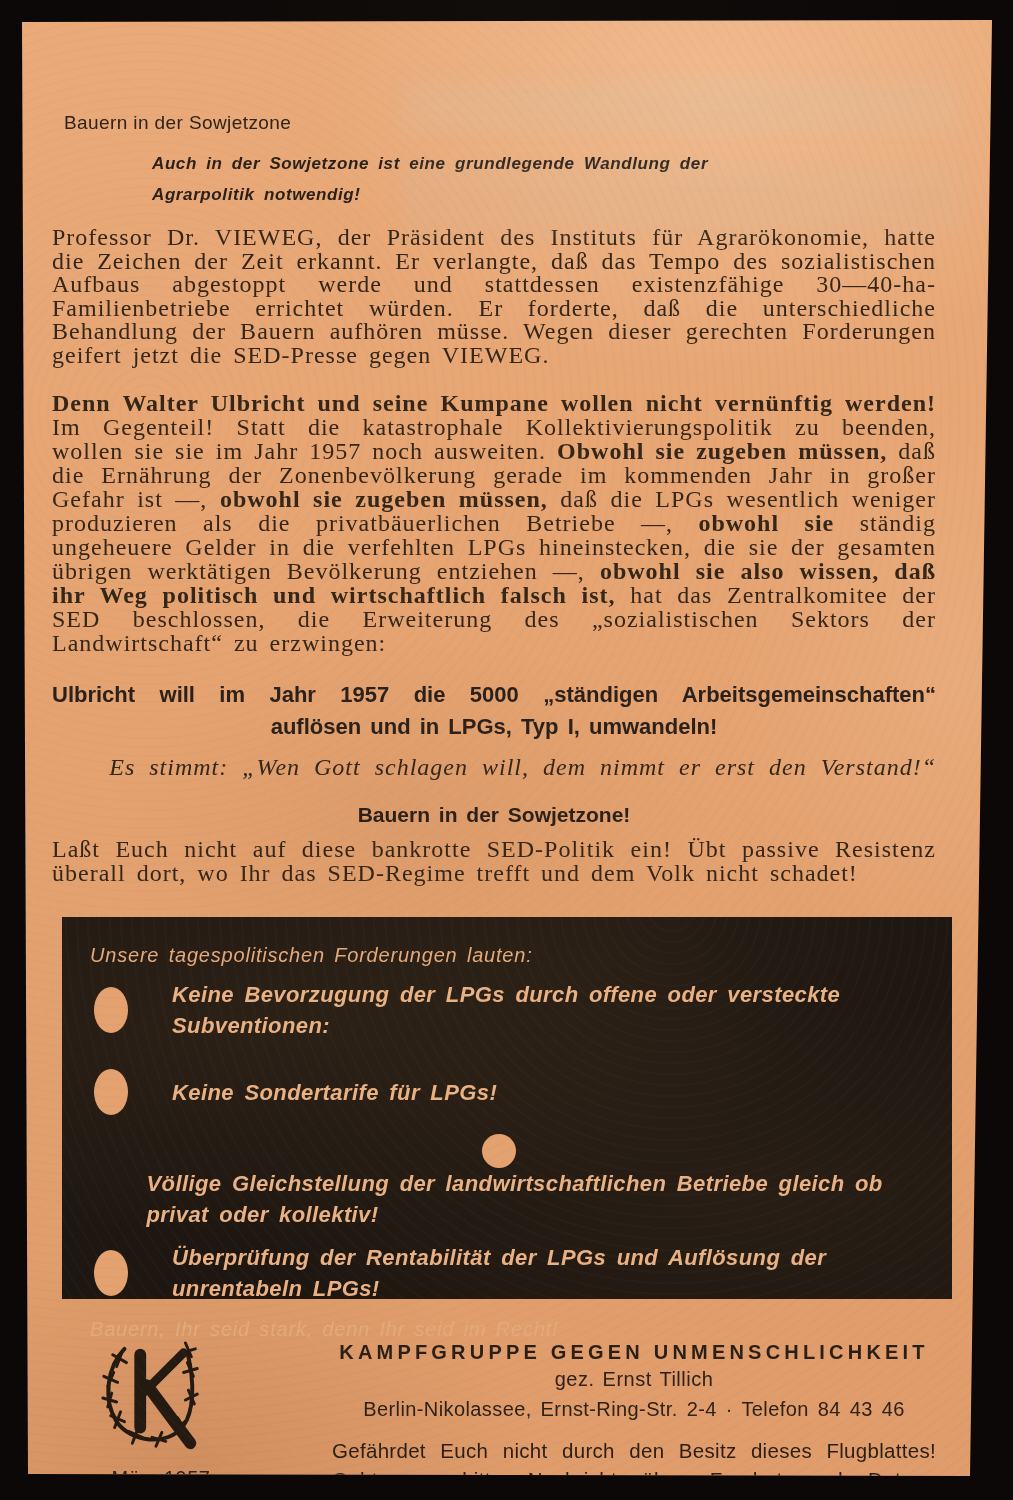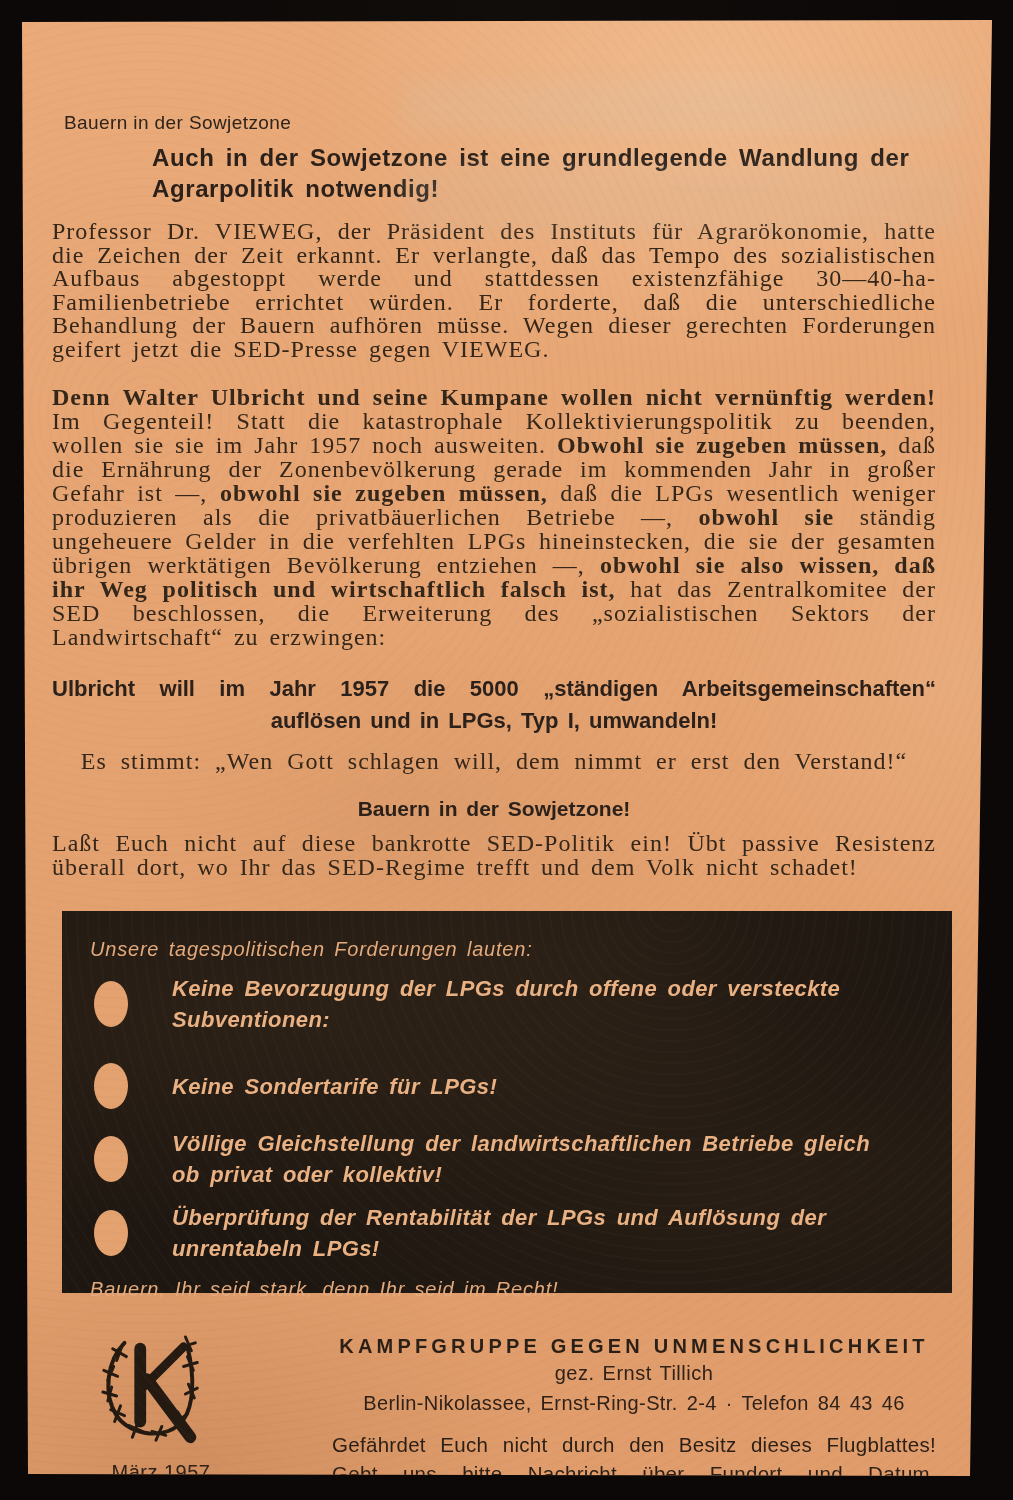--- a/index.html
+++ b/index.html
@@ -32,49 +32,49 @@
   }
   .ghost{ 
     position:absolute;left:380px;top:24px;width:560px;height:210px;
     background:linear-gradient(180deg,
       transparent 0 14%, rgba(208,198,178,.55) 20% 40%,
       transparent 45% 54%, rgba(202,190,170,.48) 60% 88%, transparent 93%);
     filter:blur(9px);opacity:.30;pointer-events:none;
   }
   
   .kicker{font-weight:normal;font-size:19px;line-height:22px;letter-spacing:.4px;color:#2e231a;margin-left:12px;}
-  .headline{margin-top:8px;padding-left:100px;font-weight:bold;
-    font-size:24px;line-height:31px;letter-spacing:.6px;word-spacing:4px;color:#2b211a;}
+  .headline{margin-top:14px;padding-left:100px;font-weight:bold;font-style:italic;
+    font-size:17px;line-height:31px;letter-spacing:.6px;word-spacing:4px;color:#2b211a;}
   .serif{font-family:"Liberation Serif",serif;font-size:24px;line-height:24px;
     letter-spacing:1px;word-spacing:4px;text-align:justify;color:#342619;}
   .p1{margin-top:16px;line-height:23.5px;}
   .p2{margin-top:6px;}
   .b{font-weight:bold;}
   .claim{margin-top:8px;font-weight:bold;font-size:22px;line-height:32px;color:#2b211a;word-spacing:3px;}
   .claim .l1{text-align:justify;text-align-last:justify;}
   .claim .l2{text-align:center;}
-  .quote{margin-top:12px;word-spacing:7px;text-align:center;}
+  .quote{margin-top:12px;word-spacing:7px;text-align:right;font-style:italic;}
   .appeal{margin-top:8px;text-align:center;font-weight:bold;font-size:21px;line-height:24px;color:#2b211a;word-spacing:3px;}
   .p3{margin-top:10px;}
   
   .box{
     margin:32px -16px 0 10px;height:382px;box-sizing:border-box;
     padding:26px 48px 0 28px;
     background:
       radial-gradient(ellipse at 22% 28%, rgba(100,72,45,.20), transparent 55%),
       radial-gradient(ellipse at 78% 72%, rgba(92,66,40,.16), transparent 52%),
       radial-gradient(ellipse at 60% 10%, rgba(120,85,50,.10), transparent 45%),
       #1e1711;
     color:#e9b07e;
   }
   .box-intro,.box-outro{font-style:italic;font-size:20px;line-height:24px;letter-spacing:.8px;word-spacing:3px;color:#e4aa7c;}
   .demand{display:flex;align-items:center;}
   .d1{margin-top:12px;}
   .d2{margin-top:28px;}
-  .d3{margin-top:19px;}
+  .d3{margin-top:19px;flex-direction:column;}
   .d4{margin-top:12px;}
   .dot{flex:0 0 34px;width:34px;height:46px;border-radius:50%;background:#e3a26f;margin:0 0 0 4px;}
   .dtxt{margin-left:44px;max-width:745px;font-weight:bold;font-style:italic;
     font-size:22px;line-height:31px;letter-spacing:.4px;word-spacing:4px;color:#eab183;}
   .box-outro{margin-top:13px;}
   
   .footer{position:relative;margin-top:40px;}
   .f-col{margin-left:280px;width:604px;}
   .f-org{font-weight:bold;font-size:20px;line-height:26px;letter-spacing:4.2px;text-align:center;color:#2a1f16;}
   .f-sig{font-size:20px;line-height:29px;text-align:center;letter-spacing:.5px;word-spacing:2px;color:#2e2118;}

